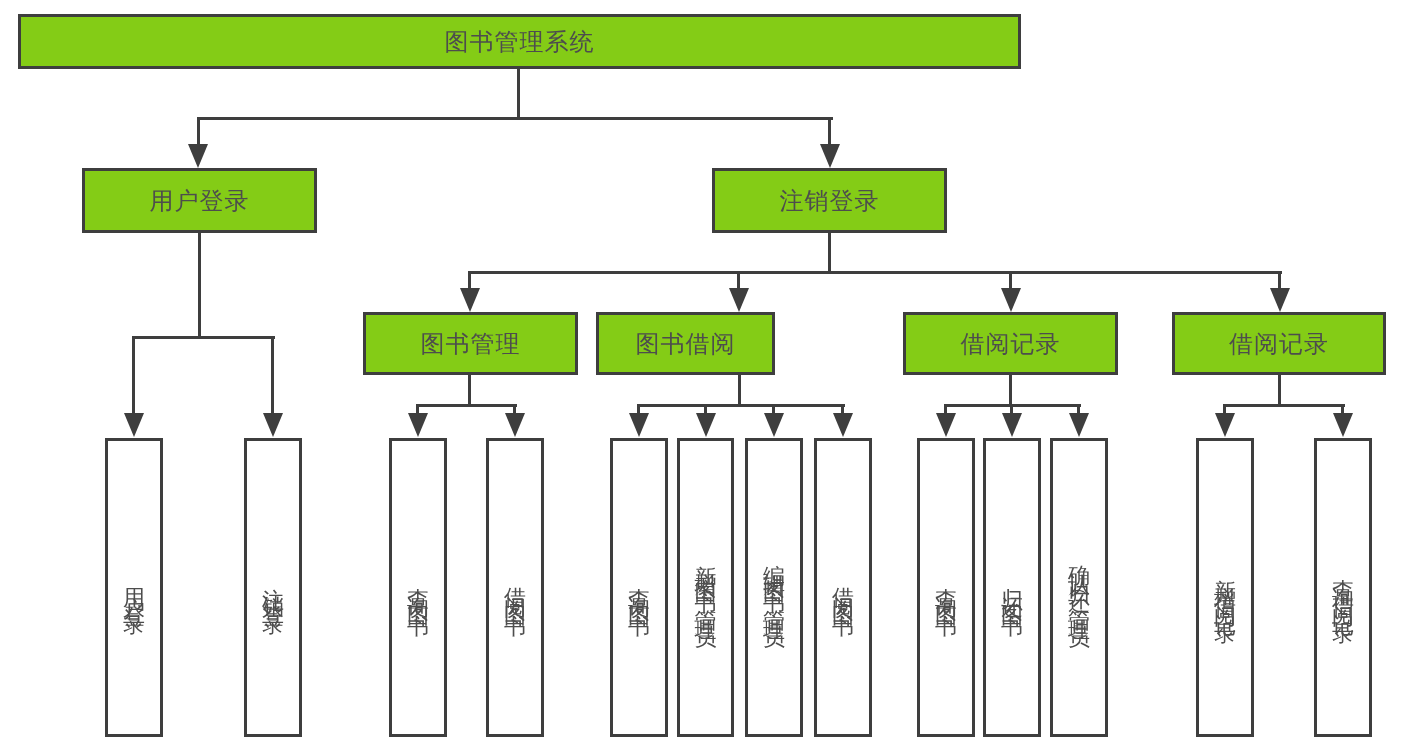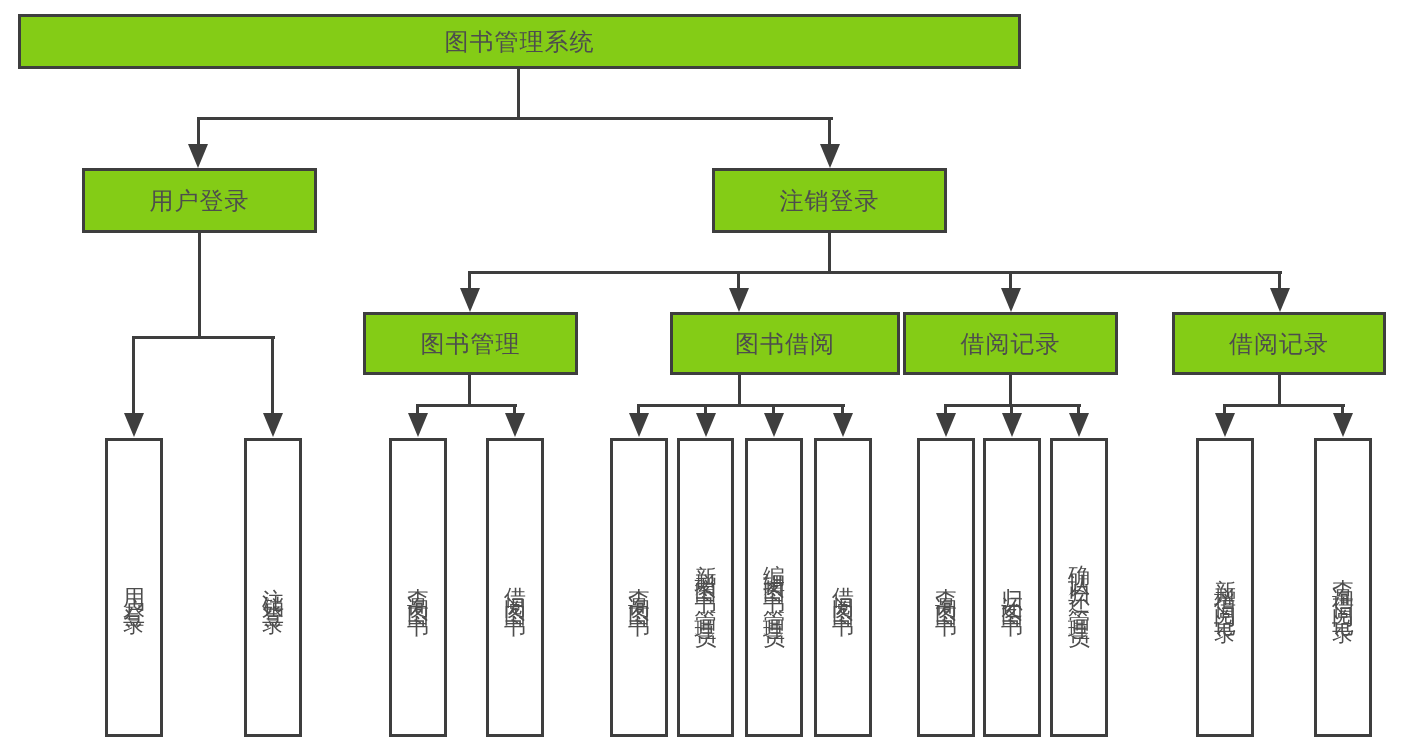--- a/index.html
+++ b/index.html
@@ -51,21 +51,21 @@
   </div>
 
   <div class="box" style="left:712px;top:168px;width:235px;height:65px;">
     <span>注销登录</span>
   </div>
 
   <div class="box" style="left:363px;top:312px;width:215px;height:63px;">
     <span>图书管理</span>
   </div>
 
-  <div class="box" style="left:670px;top:312px;width:230px;height:63px;">
+  <div class="box" style="left:596px;top:312px;width:179px;height:63px;">
     <span>图书借阅</span>
   </div>
 
   <div class="box" style="left:903px;top:312px;width:215px;height:63px;">
     <span>借阅记录</span>
   </div>
 
   <div class="box" style="left:1172px;top:312px;width:214px;height:63px;">
     <span>借阅记录</span>
   </div>

